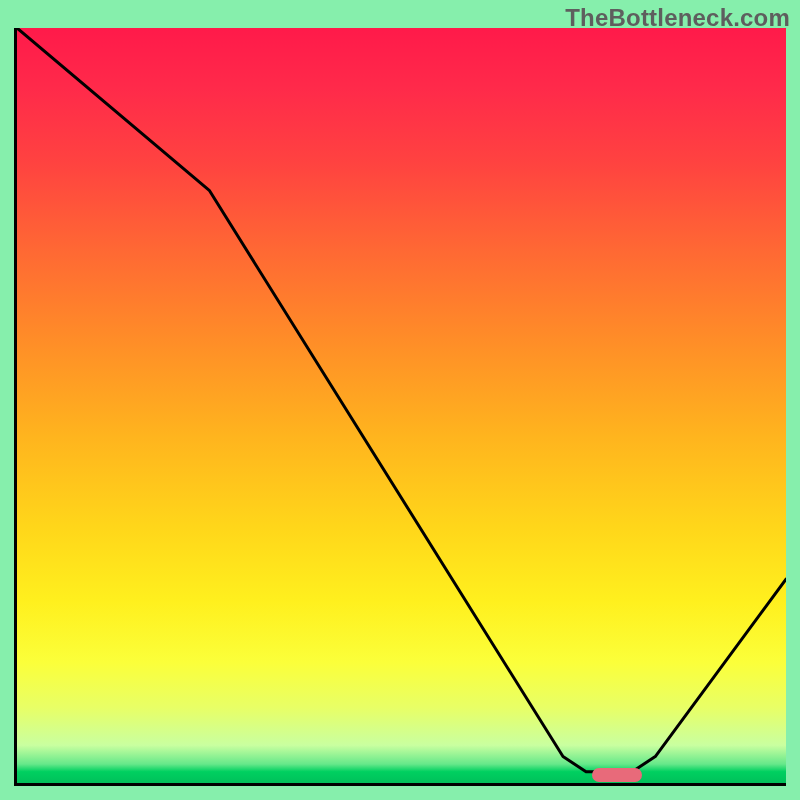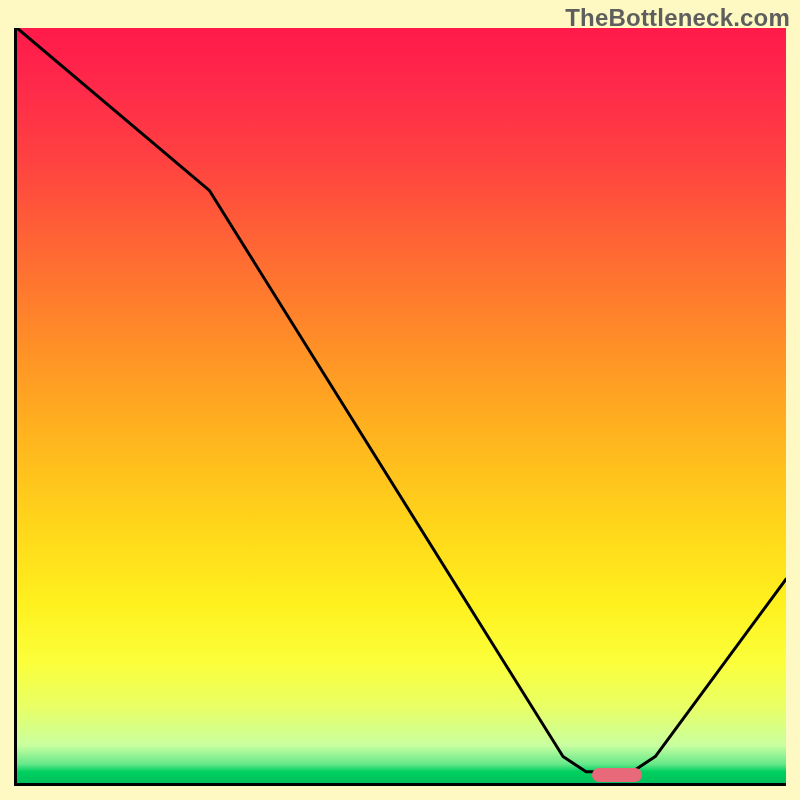--- a/index.html
+++ b/index.html
@@ -1,21 +1,21 @@
 <!DOCTYPE html>
 <html><head>
 <meta charset="utf-8">
 <style>
   * { margin: 0; padding: 0; box-sizing: border-box; }
   html, body { width: 800px; height: 800px; overflow: hidden; }
   .chart-container {
     position: relative;
     width: 800px;
     height: 800px;
-    background: #fef9c3;
+    background: #86efac;
   }
   .watermark {
     position: absolute;
     top: 4px;
     right: 10px;
     font-family: Arial, Helvetica, sans-serif;
     font-size: 24px;
     font-weight: 600;
     color: #5e5e5e;
     letter-spacing: 0.2px;

